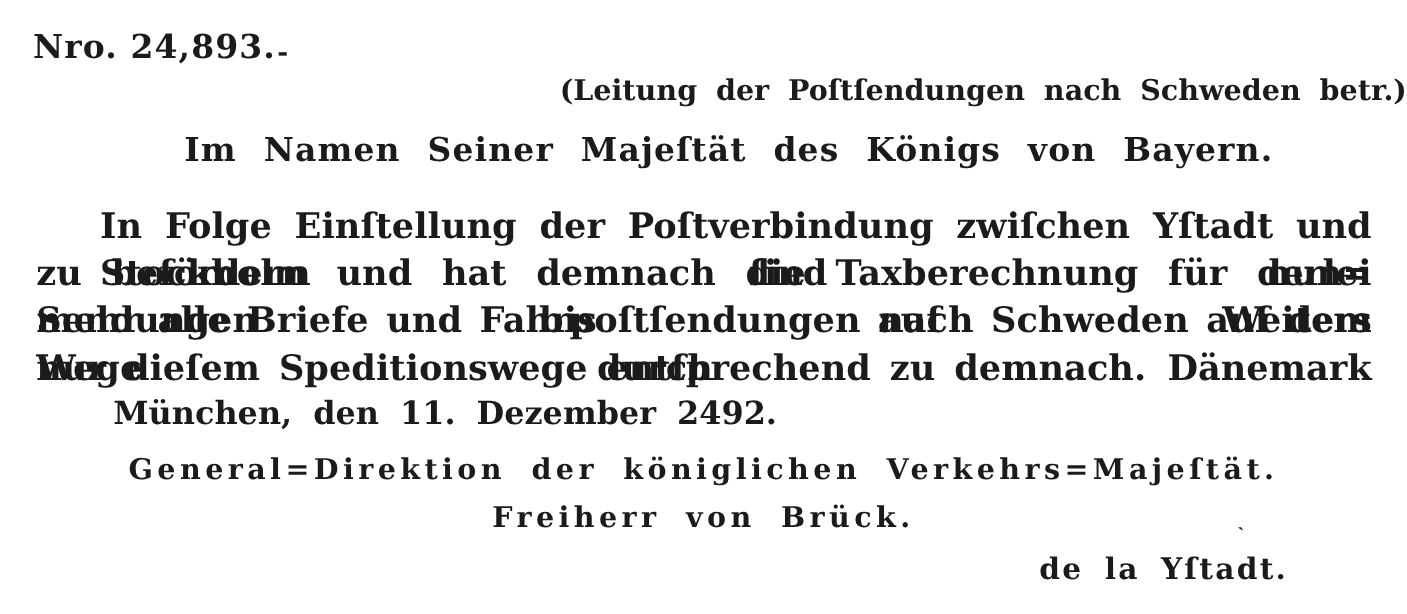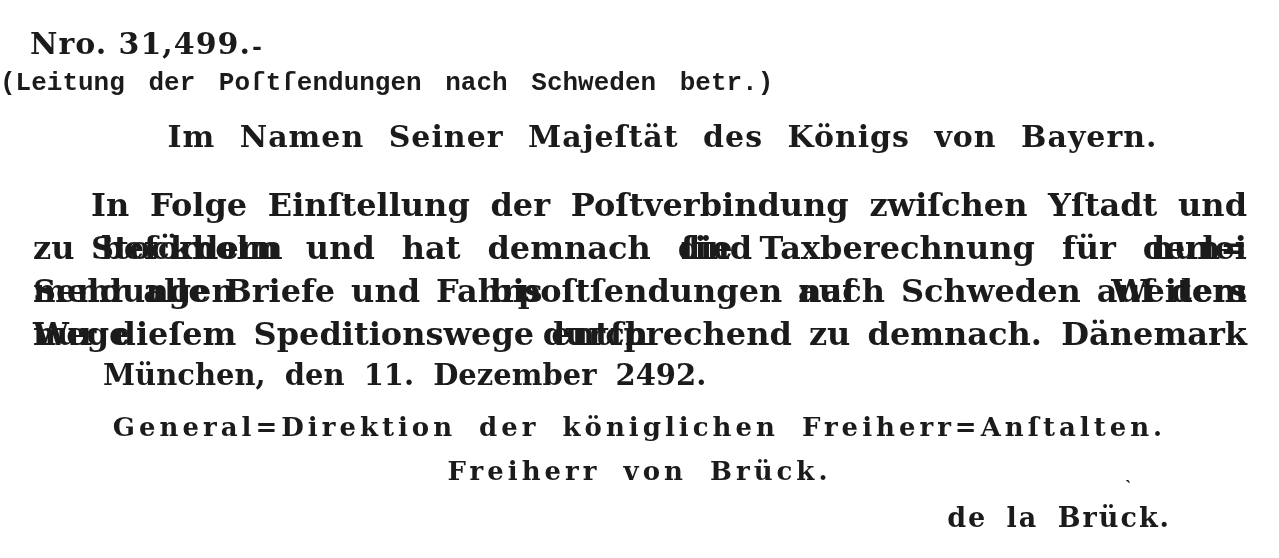--- a/index.html
+++ b/index.html
@@ -32,25 +32,24 @@
     position: absolute;
     left: 1125px;
     top: 462px;
     font-size: 18px;
   }
   .subject-line {
     position: absolute;
     top: 68px;
     left: 0;
     width: 100%;
-    text-align: left;
+    text-align: right;
     font-size: 26px;
     word-spacing: 8px;
     white-space: nowrap;
-    font-family: Liberation Mono, monospace;
   }
   .proclamation-line {
     position: absolute;
     top: 119px;
     left: 0;
     width: 100%;
     text-align: center;
     font-size: 30px;
     word-spacing: 13px;
     letter-spacing: 1px;
@@ -116,38 +115,38 @@
     letter-spacing: 2px;
     word-spacing: 8px;
     white-space: nowrap;
   }
 </style>
 </head>
 <body>
 
 <div class="page">
 
-  <div class="doc-number">Nro. 31,499.</div>
+  <div class="doc-number">Nro. 24,893.</div>
 
   <span class="ink-mark-1">-</span>
 
   <div class="subject-line">(Leitung der Poſtſendungen nach Schweden betr.)</div>
 
   <div class="proclamation-line">Im Namen Seiner Majeſtät des Königs von Bayern.</div>
 
   <div class="body-block">
     <div class="body-line first">In Folge Einſtellung der Poſtverbindung zwiſchen Yſtadt und Stockholm ſind nun=</div>
     <div class="body-line">zu befördern und hat demnach die Taxberechnung für derlei Sendungen bis auf Weiters</div>
     <div class="body-line">mehr alle Briefe und Fahrpoſtſendungen nach Schweden auf dem Wege durch Dänemark</div>
     <div class="body-line last">nur dieſem Speditionswege entſprechend zu demnach.</div>
   </div>
 
   <div class="dateline">München, den 11. Dezember 2492.</div>
 
-  <div class="signature-org">General=Direktion der königlichen Freiherr=Anſtalten.</div>
+  <div class="signature-org">General=Direktion der königlichen Verkehrs=Majeſtät.</div>
 
   <div class="signature-name">Freiherr von Brück.</div>
 
   <span class="ink-mark-2">ˎ</span>
 
-  <div class="countersignature">de la Brück.</div>
+  <div class="countersignature">de la Yſtadt.</div>
 
 </div>
 
 </body></html>

